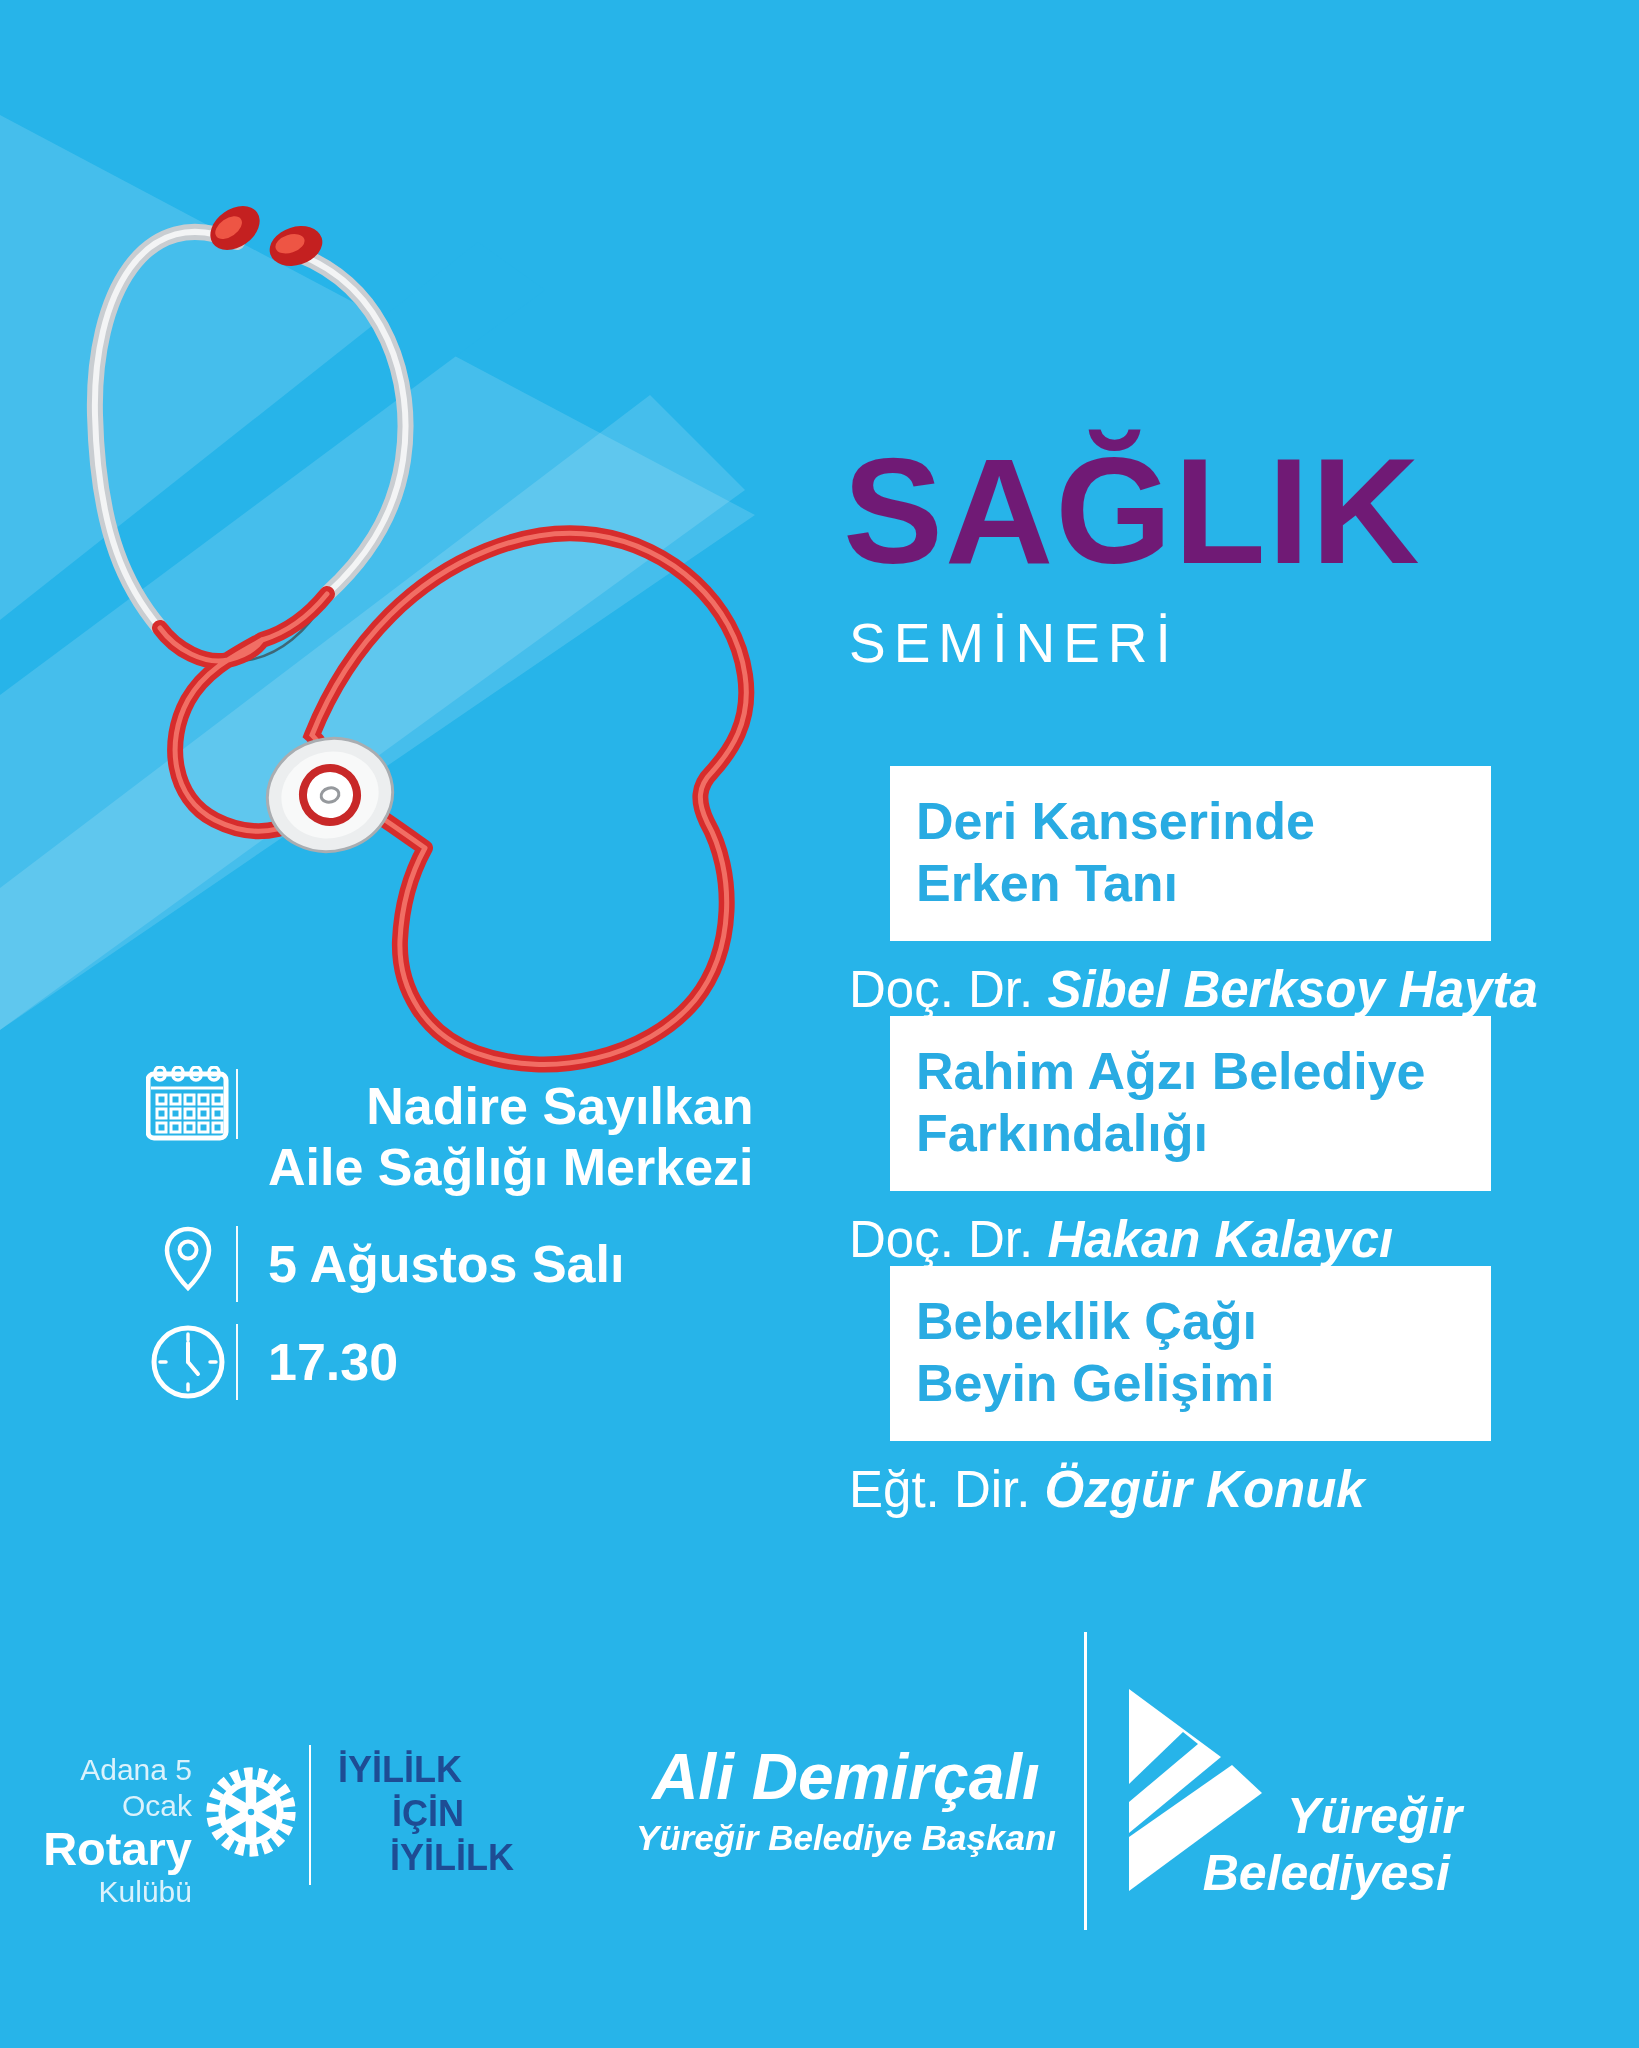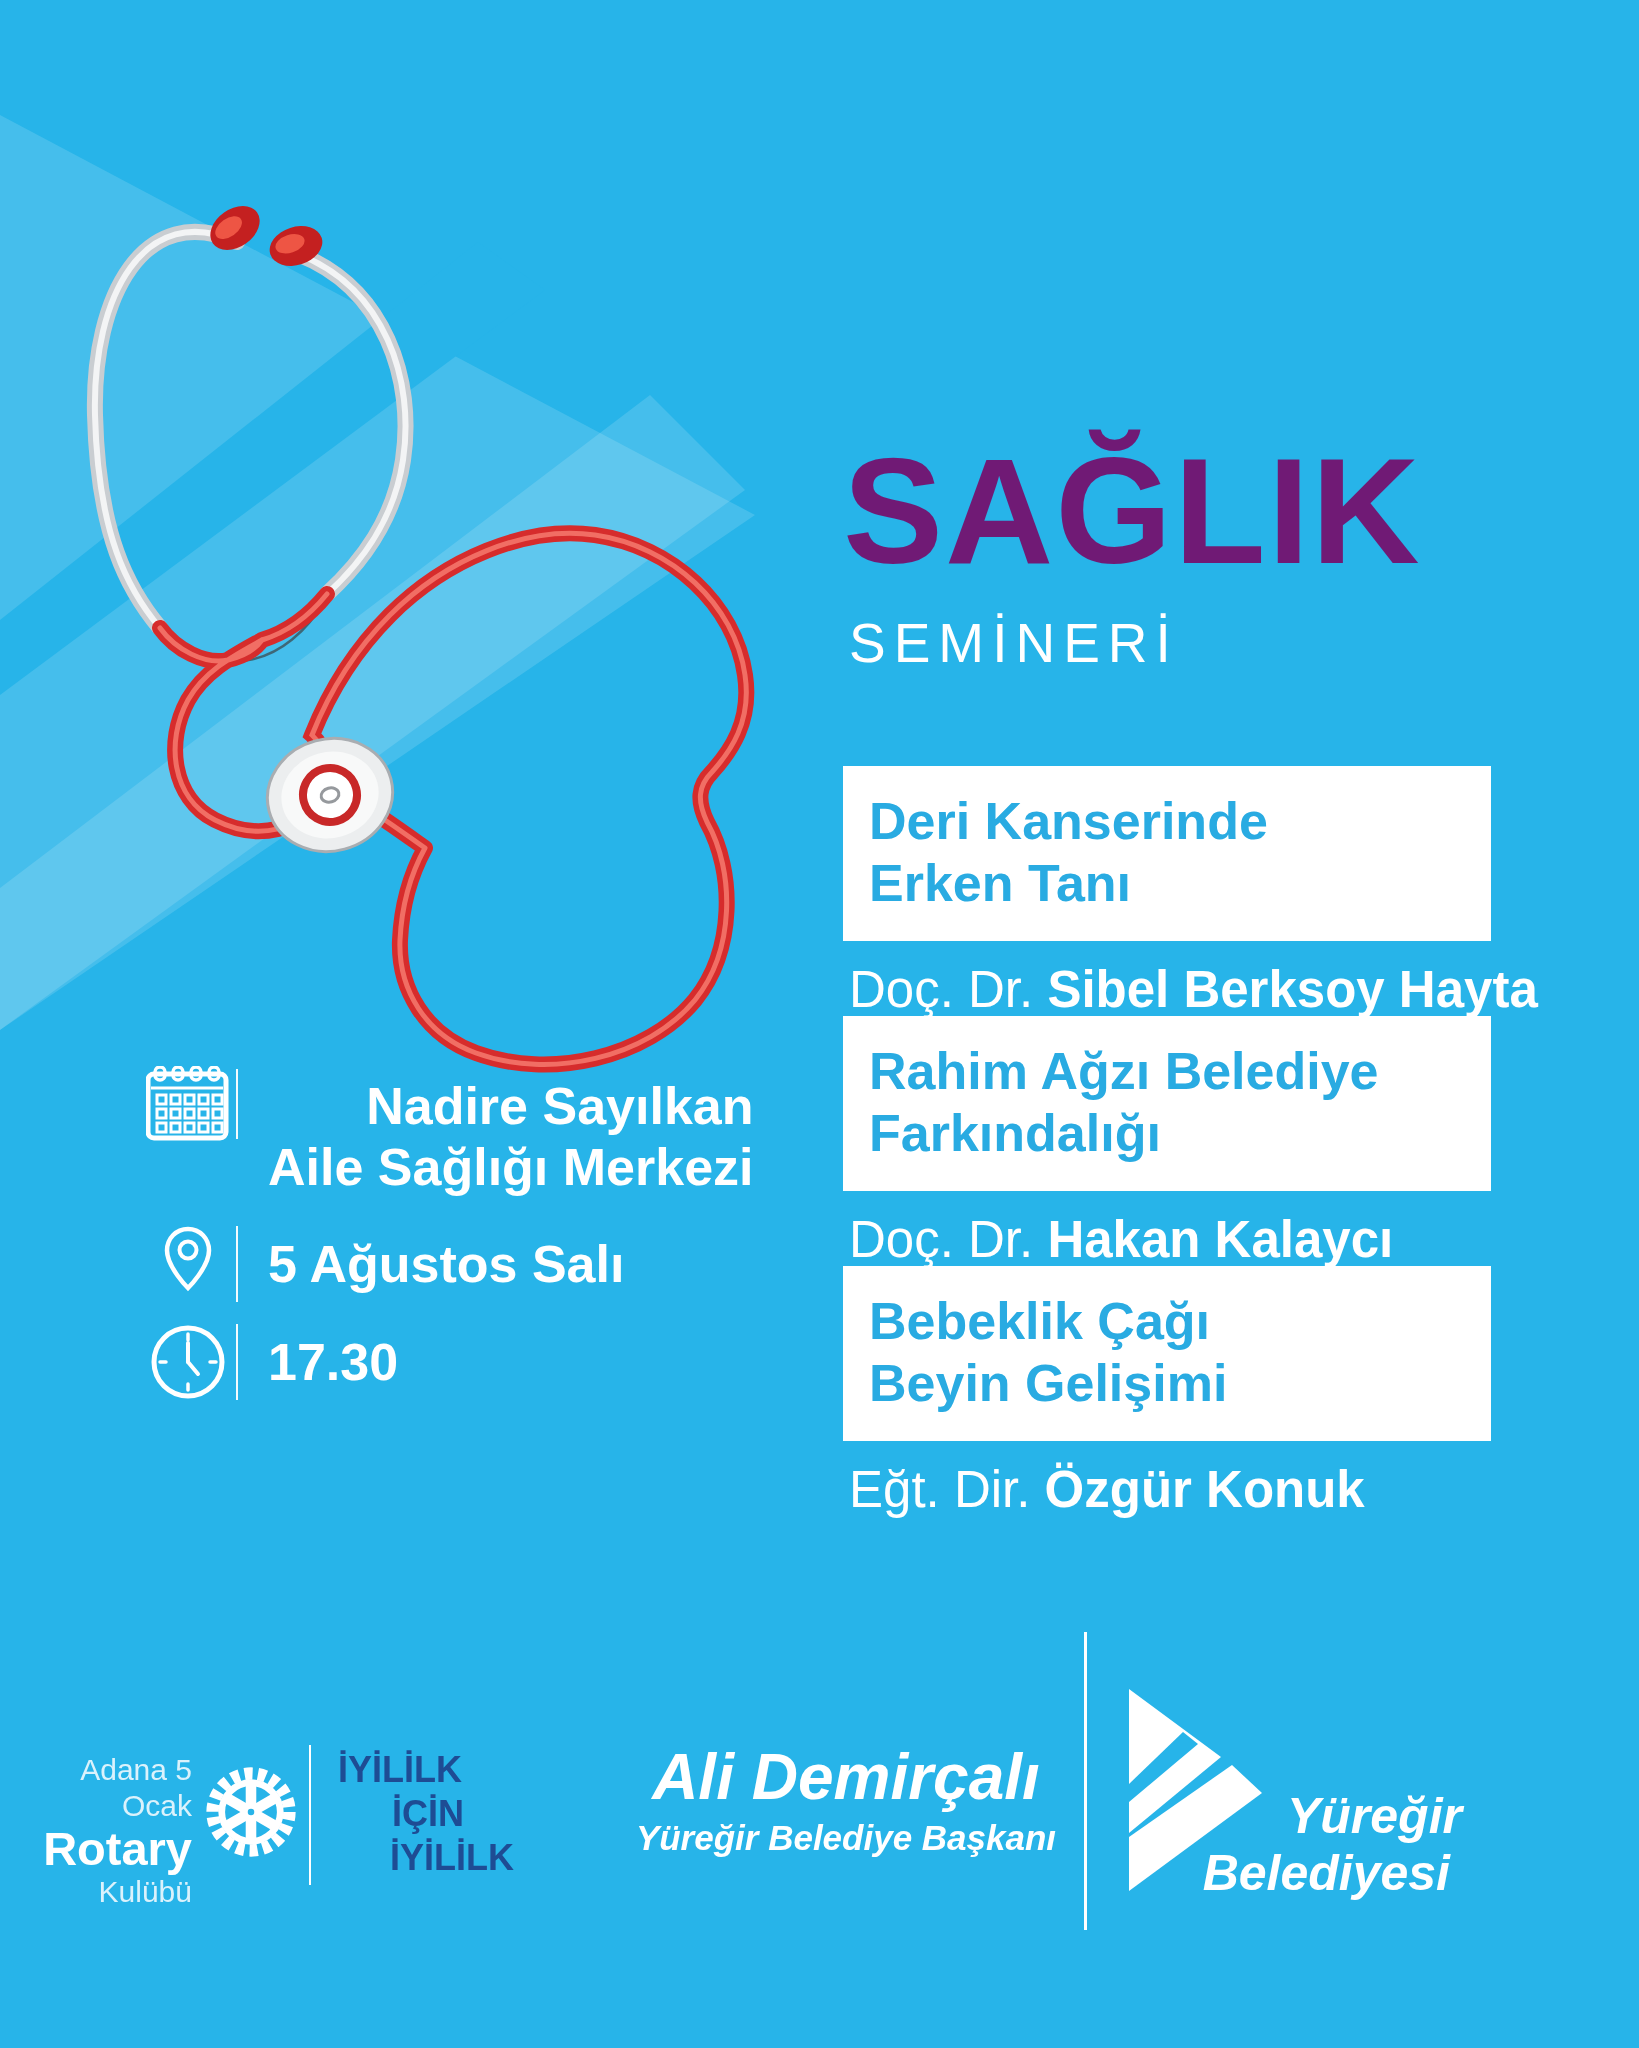--- a/index.html
+++ b/index.html
@@ -24,31 +24,32 @@
     left:849px;top:616px;
     font-size:55px;font-weight:400;letter-spacing:8px;
     color:#ffffff;line-height:1;
   }
 
   
   .sessions{left:843px;top:766px;width:648px;}
   .topic-box{
     background:#ffffff;height:175px;box-sizing:border-box;
     padding:24px 30px 0 26px;
+    margin-left:47px;
   }
   .topic-line{
     color:#29abe2;font-size:52px;font-weight:800;line-height:62px;
     white-space:nowrap;
   }
   .speaker{
     margin:22px 0 0 6px;height:53px;
     color:#ffffff;font-size:51px;line-height:53px;white-space:nowrap;
   }
   .speaker .prefix{font-weight:400;}
-  .speaker .name{font-weight:800;}
+  .speaker .name{font-weight:800;font-style:italic;}
 
   
   .detail-row{display:flex;align-items:flex-start;}
   .icon-cell{width:96px;display:flex;justify-content:center;flex:0 0 96px;}
   .vline{width:2px;background:rgba(255,255,255,.95);flex:0 0 2px;}
   .row-text{
     margin-left:30px;color:#ffffff;font-weight:800;
     font-size:52px;line-height:61px;white-space:nowrap;text-align:right;
   }
   .row-center{align-items:center;}

